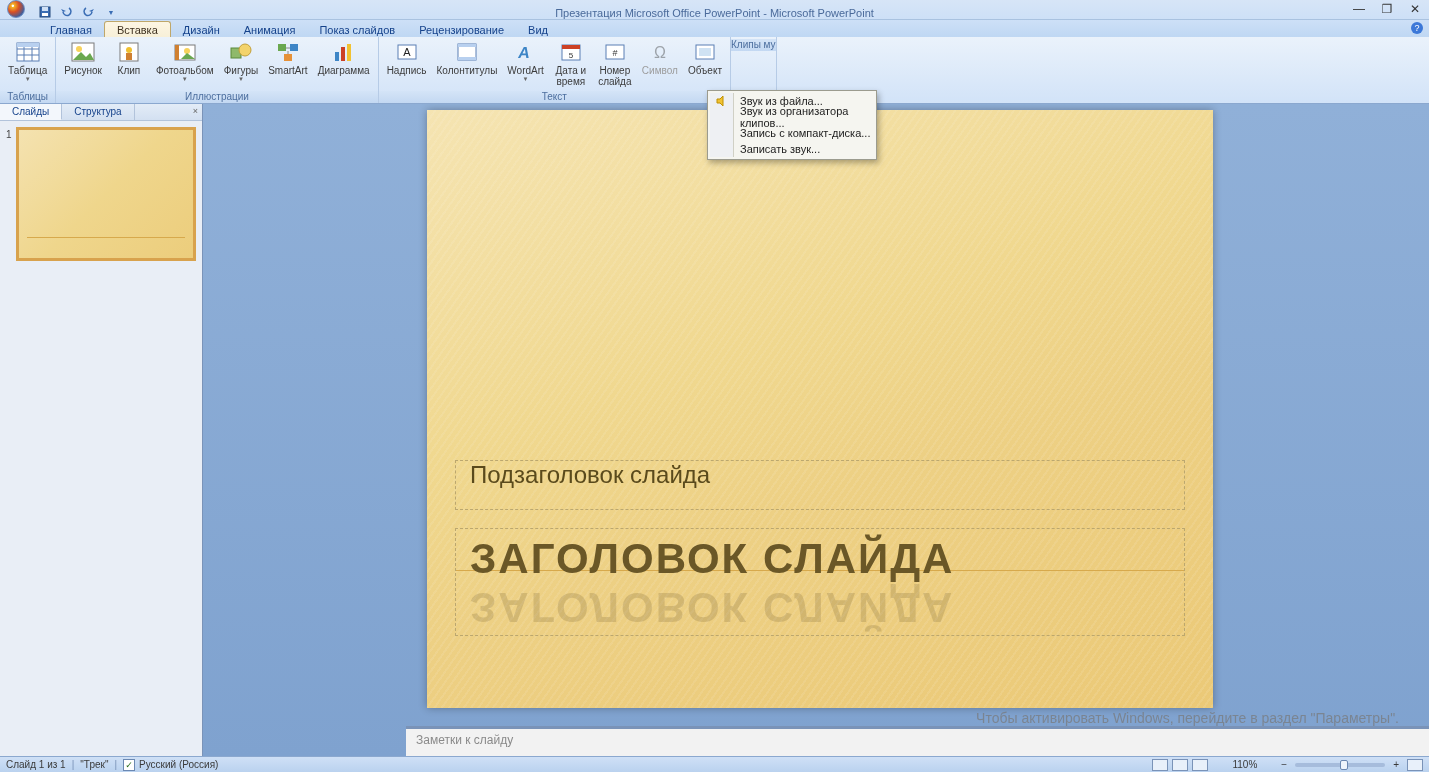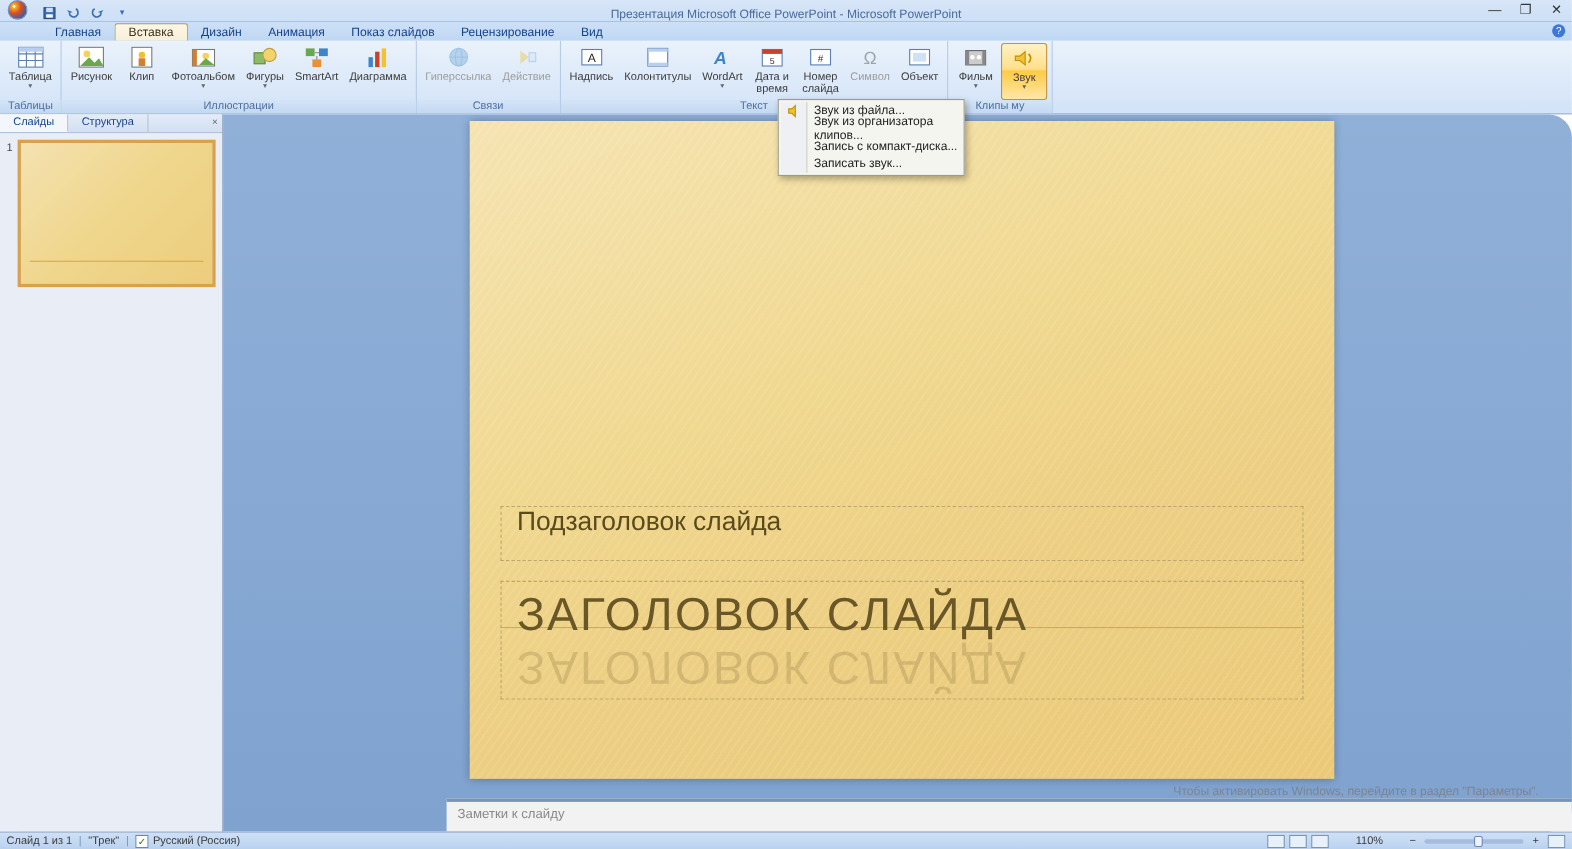--- a/index.html
+++ b/index.html
@@ -19,39 +19,39 @@
 .ribbon { height: 67px; background: linear-gradient(to bottom, #eaf2fb 0%, #d2e3f8 100%); border-bottom: 1px solid #8ba8cf; display: flex; }
 .group { display: flex; flex-direction: column; border-right: 1px solid #b6cbe6; padding: 2px 4px 0 4px; }
 .group-buttons { display: flex; flex: 1; align-items: flex-start; gap: 2px; }
 .rbtn { display: flex; flex-direction: column; align-items: center; justify-content: flex-start; padding: 2px 4px; min-width: 42px; font-size: 10px; color: #3b3b3b; text-align: center; border-radius: 3px; cursor: default; height: 52px; }
 .rbtn.disabled { color: #9c9c9c; }
 .rbtn.active { background: linear-gradient(to bottom,#fff1c4 0%,#ffe08a 45%,#ffcb47 50%,#ffe7a8 100%); border: 1px solid #c2923f; }
 .rbtn .ic { width: 26px; height: 22px; margin-bottom: 2px; display: flex; align-items: center; justify-content: center; }
 .rbtn .lbl { line-height: 11px; white-space: pre-line; }
 .rbtn .drop { font-size: 6px; color: #666; line-height: 6px; }
 .group-label { text-align: center; font-size: 10px; color: #4c6e9e; padding-bottom: 1px; background: linear-gradient(to bottom,#d4e4f7 0%, #c3d8f2 100%); margin: 0 -4px; }
-.workspace { position: absolute; top: 104px; left: 0; right: 0; bottom: 16px; background: linear-gradient(to bottom,#90b0d8 0%, #7fa2cf 100%); display: flex; border-radius: 21px; }
+.workspace { position: absolute; top: 104px; left: 0; right: 0; bottom: 16px; background: linear-gradient(to bottom,#90b0d8 0%, #7fa2cf 100%); display: flex; }
 .side-panel { width: 203px; background: #e9eef6; border-right: 1px solid #7a93b8; display: flex; flex-direction: column; }
 .side-tabs { height: 17px; background: linear-gradient(to bottom,#e3ecf7 0%,#d3e0f1 100%); display: flex; font-size: 10px; border-bottom: 1px solid #b2c3db; position: relative; }
 .side-tab { padding: 2px 12px; color: #15428b; border-right: 1px solid #b2c3db; }
 .side-tab.active { background: #f3f7fc; border-bottom: 1px solid #f3f7fc; }
 .side-close { position: absolute; right: 4px; top: 2px; font-size: 9px; color: #666; }
 .thumb-area { flex: 1; padding: 6px; background: #e9eef6; overflow: hidden; }
 .thumb-wrap { display: flex; gap: 4px; }
 .thumb-num { font-size: 10px; color: #444; padding-top: 2px; }
 .thumb { width: 182px; height: 134px; border: 3px solid #d8a24d; background: linear-gradient(135deg,#f4e2b0 0%,#efd68c 50%,#eccd7c 100%); position: relative; }
 .thumb::after { content:""; position:absolute; left:8px; right:8px; bottom:20px; height:1px; background:#d7a94c; }
 .editor { flex: 1; position: relative; overflow: hidden; }
 .slide { position: absolute; left: 224px; top: 6px; width: 786px; height: 598px; background: linear-gradient(160deg,#f5e4b2 0%,#f0d88f 40%,#edd084 60%,#ebc977 100%); box-shadow: 0 0 8px rgba(0,0,0,.3); }
 .slide-diag { position:absolute; inset:0; background: repeating-linear-gradient(125deg, rgba(255,255,255,.15) 0 2px, transparent 2px 6px); opacity:.6; }
 .ph { position: absolute; border: 1px dashed #bba76f; }
 .ph-sub { left: 28px; top: 350px; right: 28px; height: 50px; display:flex; align-items:flex-start; padding-left: 14px;}
 .ph-sub span { font-size: 24px; color: #5a4a1c; }
 .ph-title { left: 28px; top: 418px; right: 28px; height: 108px; display:flex; align-items:flex-start; padding: 6px 14px; }
-.ph-title span { font-size: 42px; font-weight: 400; color: #6a5727; letter-spacing: 2px; }
+.ph-title span { font-size: 42px; font-weight: 700; color: #6a5727; letter-spacing: 2px; }
 .ph-title .refl { position:absolute; top: 54px; left:14px; font-size:42px; color: rgba(106,87,39,.2); transform: scaleY(-1); letter-spacing:2px; }
 .slide-rule { position:absolute; left:28px; right:28px; top:460px; height:1px; background:#d7a94c; }
 .notes { position: absolute; left: 203px; right: 0; bottom: 0; height: 30px; background: #f2f2f2; border-top: 3px solid #7a93b8; padding: 4px 10px; font-size: 12px; color: #8a8a8a; }
 .watermark { position:absolute; right: 30px; bottom: 30px; font-size: 14px; color: rgba(120,120,120,.7); text-align:left; }
 .watermark .w1 { font-size: 18px; color: rgba(120,120,120,.7); }
 .statusbar { position: absolute; bottom: 0; left: 0; right: 0; height: 16px; background: linear-gradient(to bottom,#cfe0f6 0%,#bad2ef 100%); border-top: 1px solid #8ba8cf; display: flex; align-items: center; font-size: 10px; color: #3a3a3a; padding: 4px 6px; }
 .status-sep { margin: 0 6px; color: #7a93b8; }
 .status-right { margin-left: auto; display: flex; align-items: center; gap: 4px; }
 .view-btn { width: 16px; height: 12px; border: 1px solid #7a93b8; background: #e8f0fa; }
 .zoom-track { width: 90px; height: 4px; background: #a6bcdc; border-radius: 2px; position: relative; margin: 0 4px; }
@@ -196,44 +196,20 @@
               <rect x="9" y="5" width="4" height="14" fill="#cc4125"></rect>
               <rect x="15" y="2" width="4" height="17" fill="#f1c232"></rect>
             </svg>
           </div>
           <div class="lbl">Диаграмма</div>
         </div>
     </div>
     <div class="group-label">Иллюстрации</div>
   </div>
 
-  <div class="group">
-    <div class="group-buttons">
-      <div class="rbtn disabled">
-          <div class="ic">
-            <svg width="24" height="20" opacity=".4">
-              <circle cx="12" cy="10" r="8" fill="#6fa8dc" stroke="#3d85c6"></circle>
-              <ellipse cx="12" cy="10" rx="3" ry="8" fill="none" stroke="#3d85c6"></ellipse>
-              <line x1="4" y1="10" x2="20" y2="10" stroke="#3d85c6"></line>
-            </svg>
-          </div>
-          <div class="lbl">Гиперссылка</div>
-        </div>
-      <div class="rbtn disabled">
-          <div class="ic">
-            <svg width="24" height="20" opacity=".4">
-              <path d="M6 4 L14 10 L6 16 Z" fill="#f1c232"></path>
-              <rect x="14" y="6" width="6" height="8" fill="#cfe2f3" stroke="#6fa8dc"></rect>
-            </svg>
-          </div>
-          <div class="lbl">Действие</div>
-        </div>
-    </div>
-    <div class="group-label">Связи</div>
-  </div>
 
   <div class="group">
     <div class="group-buttons">
       <div class="rbtn">
           <div class="ic">
             <svg width="24" height="20">
               <rect x="3" y="3" width="18" height="14" fill="#fff" stroke="#5a7fb4"></rect>
               <text x="12" y="14" font-size="11" text-anchor="middle" fill="#222">A</text>
             </svg>
           </div>
@@ -294,45 +270,20 @@
               <rect x="6" y="6" width="12" height="8" fill="#cfe2f3"></rect>
             </svg>
           </div>
           <div class="lbl">Объект</div>
         </div>
     </div>
     <div class="group-label">Текст</div>
   </div>
 
   <div class="group">
-    <div class="group-buttons">
-      <div class="rbtn">
-          <div class="ic">
-            <svg width="24" height="20">
-              <rect x="3" y="4" width="18" height="13" fill="#ccc" stroke="#666"></rect>
-              <rect x="3" y="4" width="3" height="13" fill="#888"></rect>
-              <rect x="18" y="4" width="3" height="13" fill="#888"></rect>
-              <circle cx="9" cy="10" r="2" fill="#fff"></circle>
-              <circle cx="15" cy="10" r="2" fill="#fff"></circle>
-            </svg>
-          </div>
-          <div class="lbl">Фильм</div>
-          <div class="drop">▼</div>
-        </div>
-      <div class="rbtn active">
-          <div class="ic">
-            <svg width="24" height="20">
-              <path d="M4 8 L8 8 L13 4 L13 16 L8 12 L4 12 Z" fill="#f1c232" stroke="#bf9000"></path>
-              <path d="M16 6 Q20 10 16 14" fill="none" stroke="#bf9000" stroke-width="1.5"></path>
-            </svg>
-          </div>
-          <div class="lbl">Звук</div>
-          <div class="drop">▼</div>
-        </div>
-    </div>
     <div class="group-label">Клипы му</div>
   </div>
 </div>
 
 <div class="dropdown-menu">
   <div class="menu-gutter"></div>
   <div class="menu-item">
       <div class="mi-icon">
         <svg width="14" height="14">
           <path d="M2 5 L5 5 L8 2 L8 12 L5 9 L2 9 Z" fill="#f1c232" stroke="#bf9000"></path>
@@ -371,21 +322,21 @@
       <div class="ph ph-sub">
           <span>Подзаголовок слайда</span>
         </div>
       <div class="slide-rule"></div>
       <div class="ph ph-title">
         <span>ЗАГОЛОВОК СЛАЙДА</span>
         <span class="refl">ЗАГОЛОВОК СЛАЙДА</span>
       </div>
     </div>
     <div class="watermark">
-      <div style="font-size:11px;margin-left:20px;">Чтобы активировать Windows, перейдите в раздел "Параметры".</div>
+      <div style="font-size:14px;margin-left:20px;">Чтобы активировать Windows, перейдите в раздел "Параметры".</div>
     </div>
     <div class="notes"><span>Заметки к слайду</span></div>
   </div>
 </div>
 
 <div class="statusbar">
   <span>Слайд 1 из 1</span>
   <span class="status-sep">|</span>
   <span>"Трек"</span>
   <span class="status-sep">|</span>

